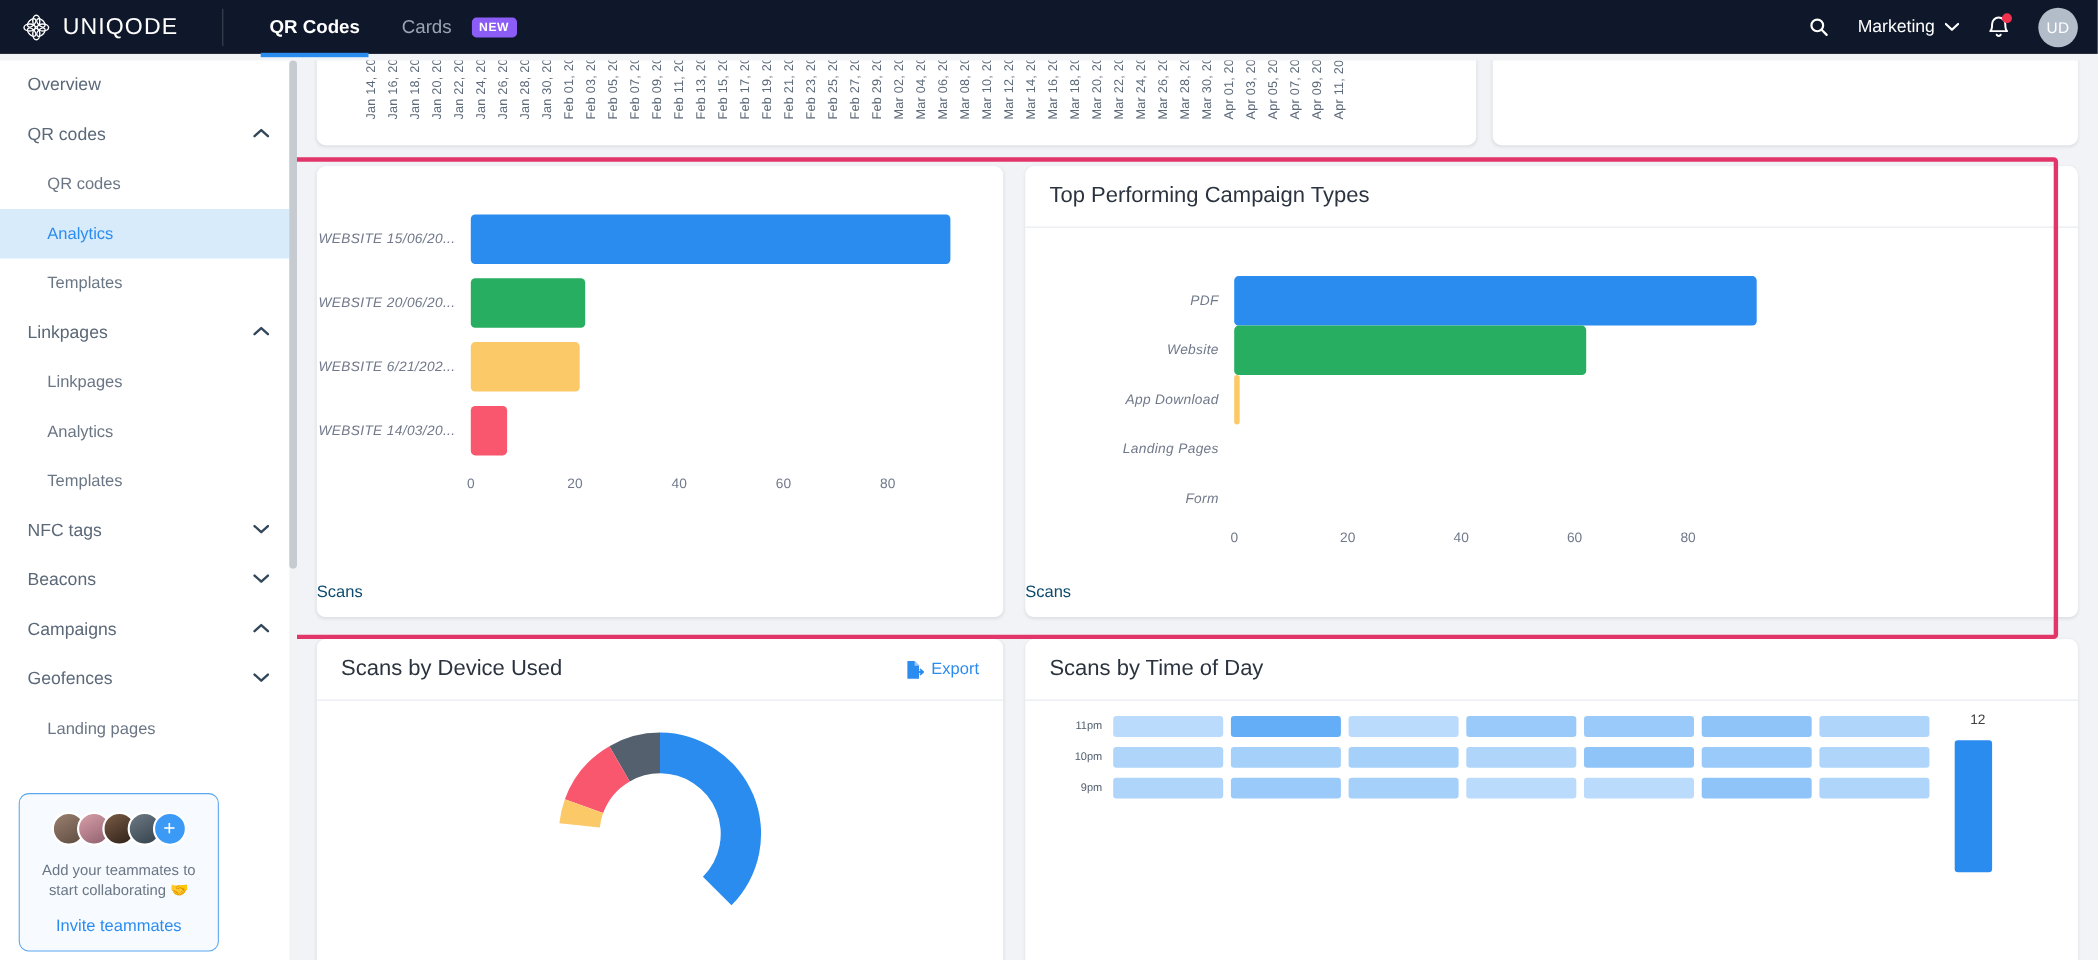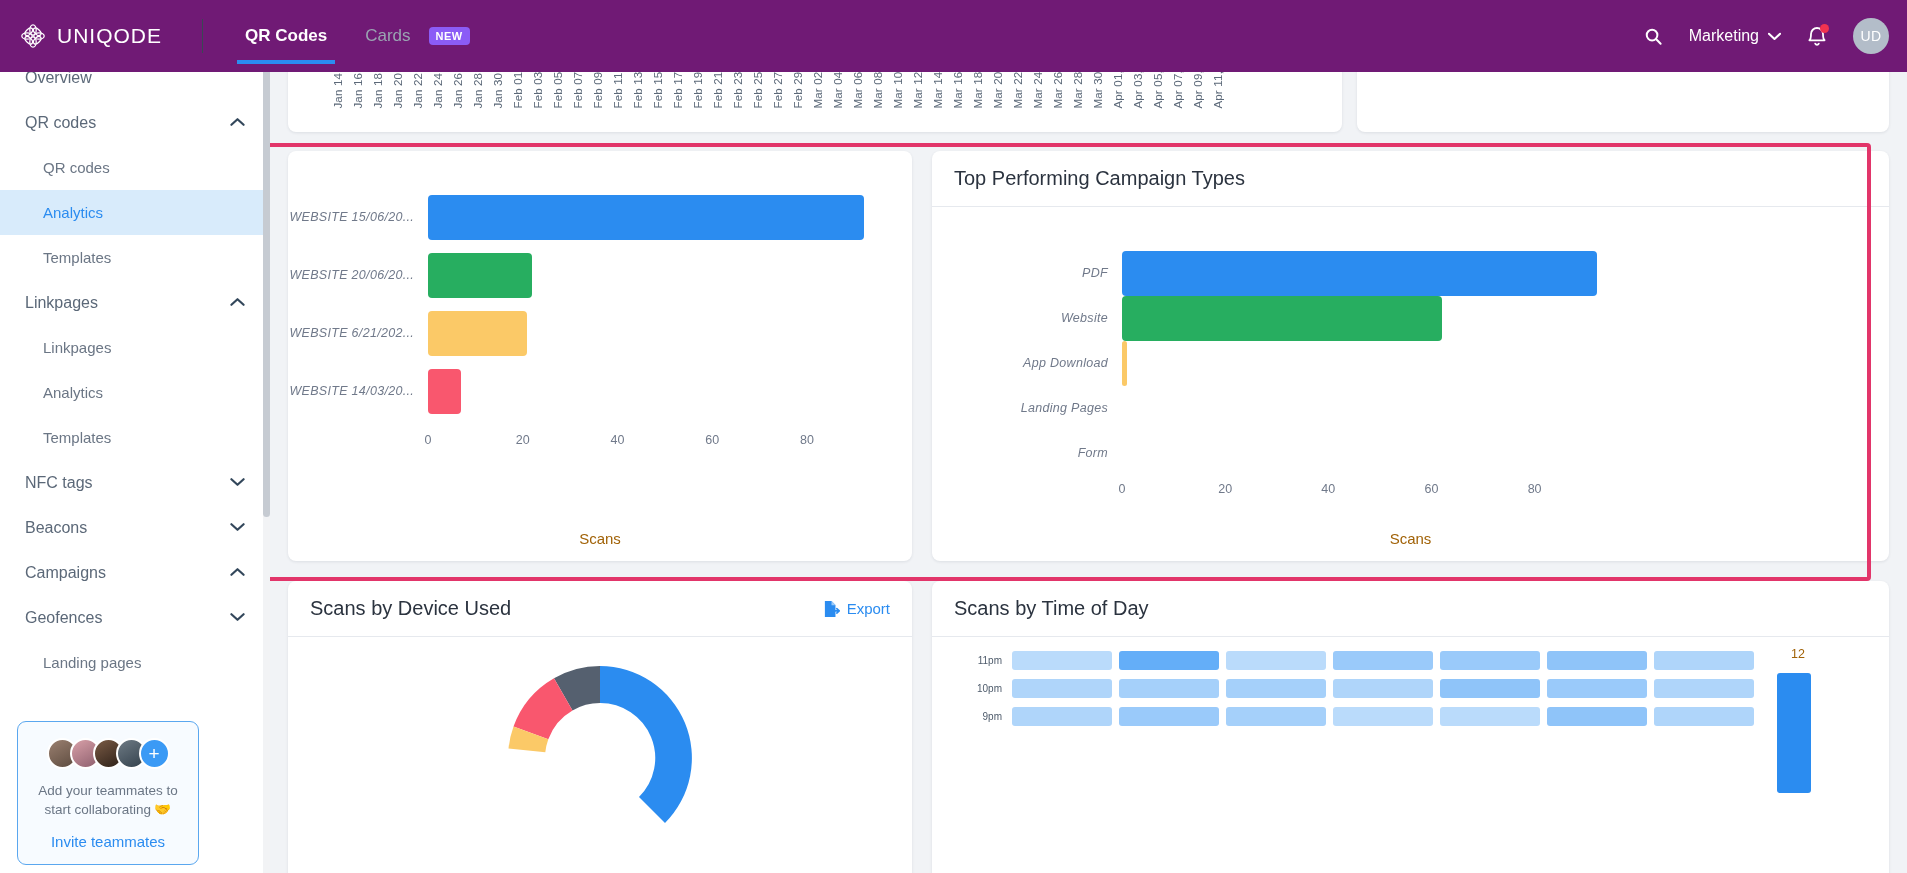--- a/index.html
+++ b/index.html
@@ -5,22 +5,22 @@
   * { box-sizing: border-box; margin: 0; padding: 0; }
   html, body {
     width: 1907px; height: 873px;
     overflow: hidden;
     background: #f1f3f6;
     font-family: "Liberation Sans", sans-serif;
   }
   
   .topbar {
     position: absolute; top: 0; left: 0;
-    width: 1907px; height: 72px;
-    background: #701a75;
+    width: 1907px; height: 49px;
+    background: #0f172a;
     display: flex; align-items: center;
     z-index: 40;
   }
   .brand { display: flex; align-items: center; margin-left: 20px; gap: 11px; }
   .brand-mark { width: 26px; height: 26px; }
   .brand-text {
     color: #ffffff; font-size: 21px; letter-spacing: 1.0px; font-weight: 400;
   }
   .nav-divider {
     width: 1px; height: 34px; background: #3b4654; margin-left: 40px;
@@ -135,34 +135,34 @@
   .chart-card-r { position: absolute; left: 662px; top: 96px; width: 957px; height: 410px; }
   .plot { position: relative; width: 100%; height: 354px; }
   .hbar-row { position: absolute; display: flex; align-items: center; height: 48px; }
   .hbar-label {
     position: absolute; right: 100%; margin-right: 14px; white-space: nowrap;
     font-size: 12.5px; color: #70798a; letter-spacing: .3px; font-style: italic;
   }
   .hbar { height: 45px; border-radius: 4px; }
   .axis-ticks { position: absolute; display: flex; font-size: 12.5px; color: #70798a; }
   .axis-title {
-    position: absolute; bottom: 14px; left: 0; right: 0; text-align: center;
-    font-size: 15px; color: #a16207;
+    position: absolute; bottom: 14px; left: 0; right: 0; 
+    font-size: 15px; color: #0c4a6e;
   }
   
   .bot-card-l { position: absolute; left: 18px; top: 526px; width: 624px; height: 300px; }
   .bot-card-r { position: absolute; left: 662px; top: 526px; width: 957px; height: 300px; }
   .donut { position: absolute; left: 50%; top: 62px; transform: translateX(-50%); }
   
   .heat { position: absolute; left: 28px; top: 68px; }
   .heat-row { display: flex; align-items: center; height: 23px; margin-bottom: 5px; }
   .heat-rlab { width: 42px; text-align: right; margin-right: 10px; font-size: 10px; color: #4e5b6b; }
   .heat-cell { width: 100px; height: 19px; border-radius: 3px; margin-right: 7px; }
   .legend-bar { position: absolute; right: 78px; top: 92px; width: 34px; background: #2b8cf0; border-radius: 3px; }
-  .legend-top { position: absolute; right: 84px; top: 66px; font-size: 12.5px; color: #a16207; }
+  .legend-top { position: absolute; right: 84px; top: 66px; font-size: 12.5px; color: #404040; }
 </style>
 </head>
 <body>
 
 <div class="topbar">
   <div class="brand">
     <span class="brand-mark">
       <svg viewBox="0 0 26 26" width="26" height="26" fill="none" stroke="#fff" stroke-width="1.3">
         <ellipse cx="13" cy="7" rx="3.2" ry="5.2"></ellipse>
         <ellipse cx="13" cy="19" rx="3.2" ry="5.2"></ellipse>

